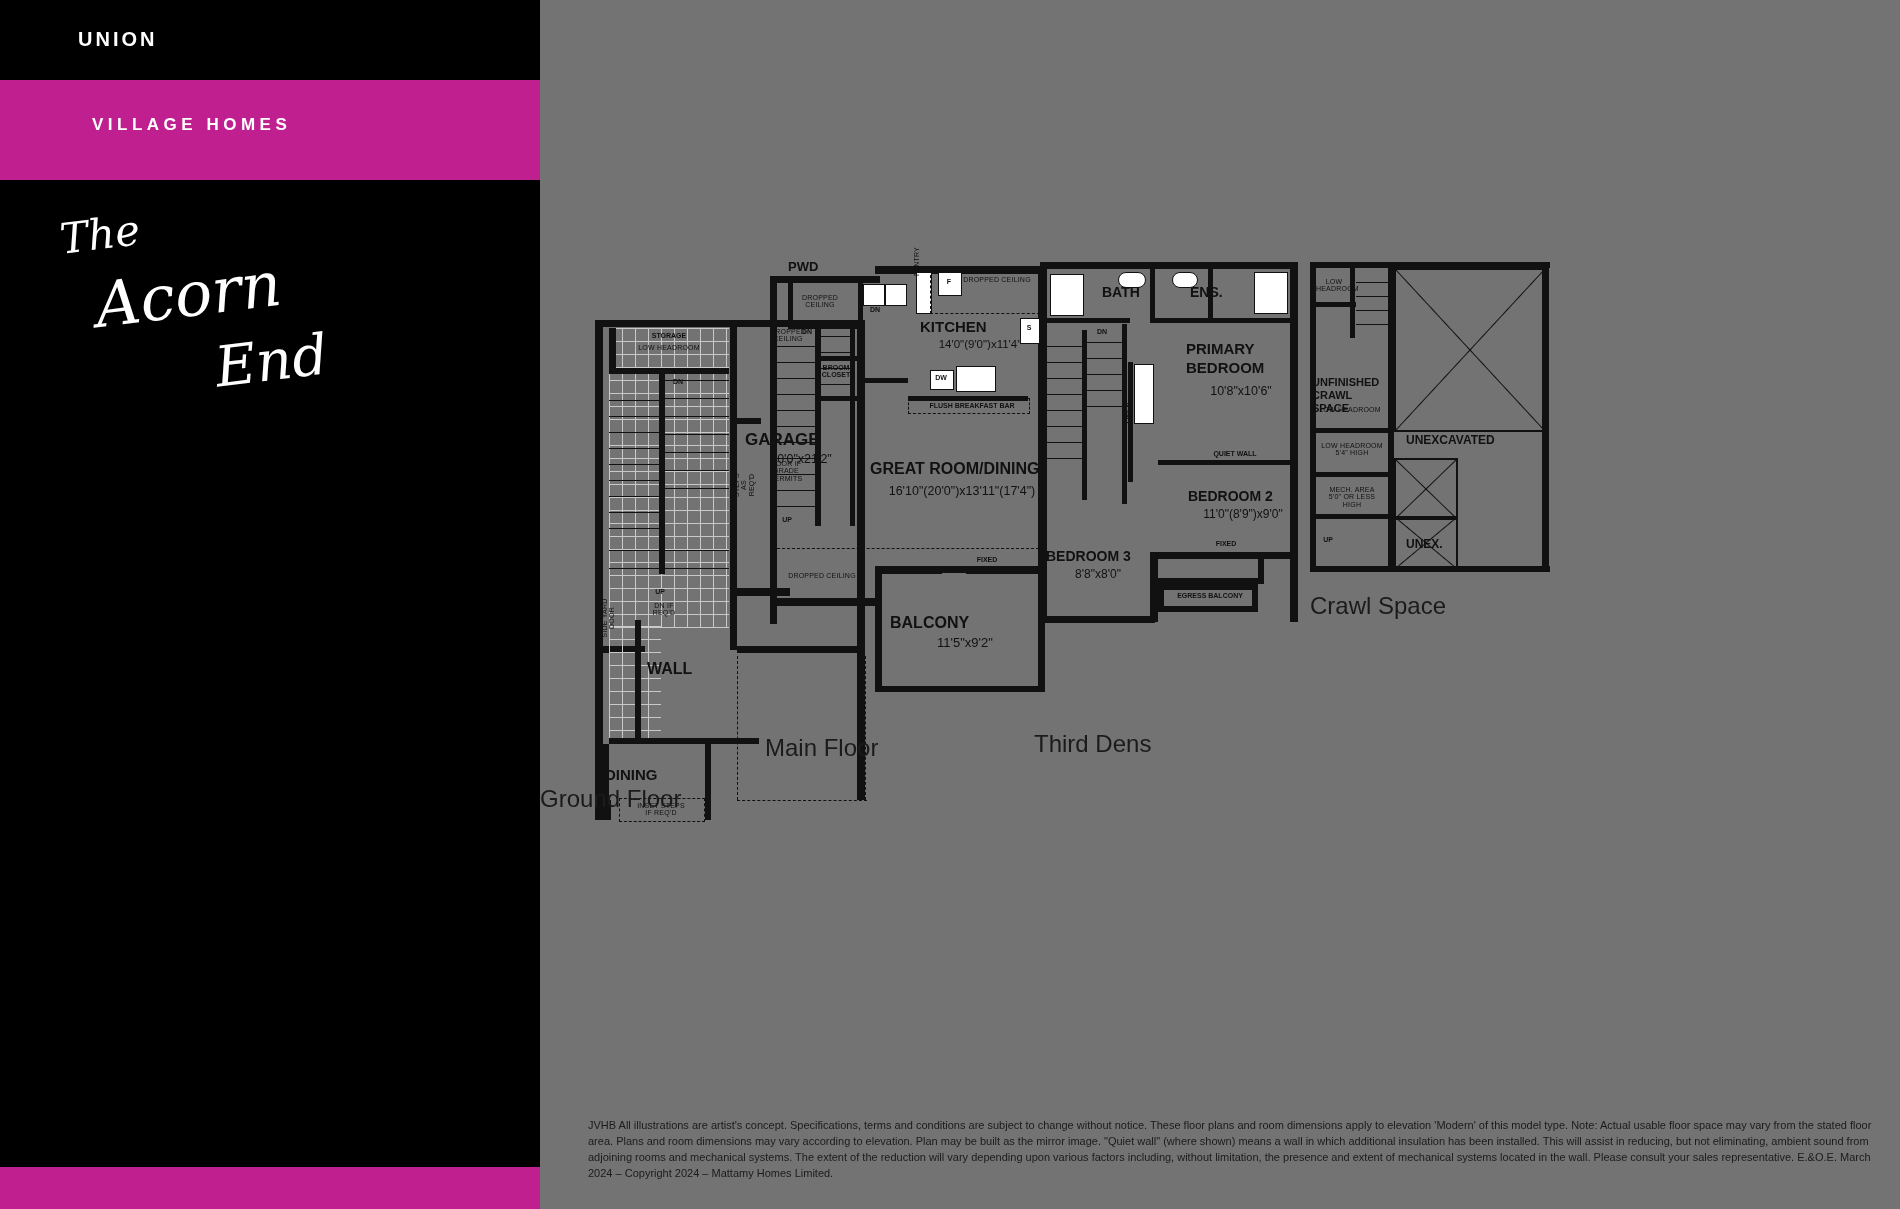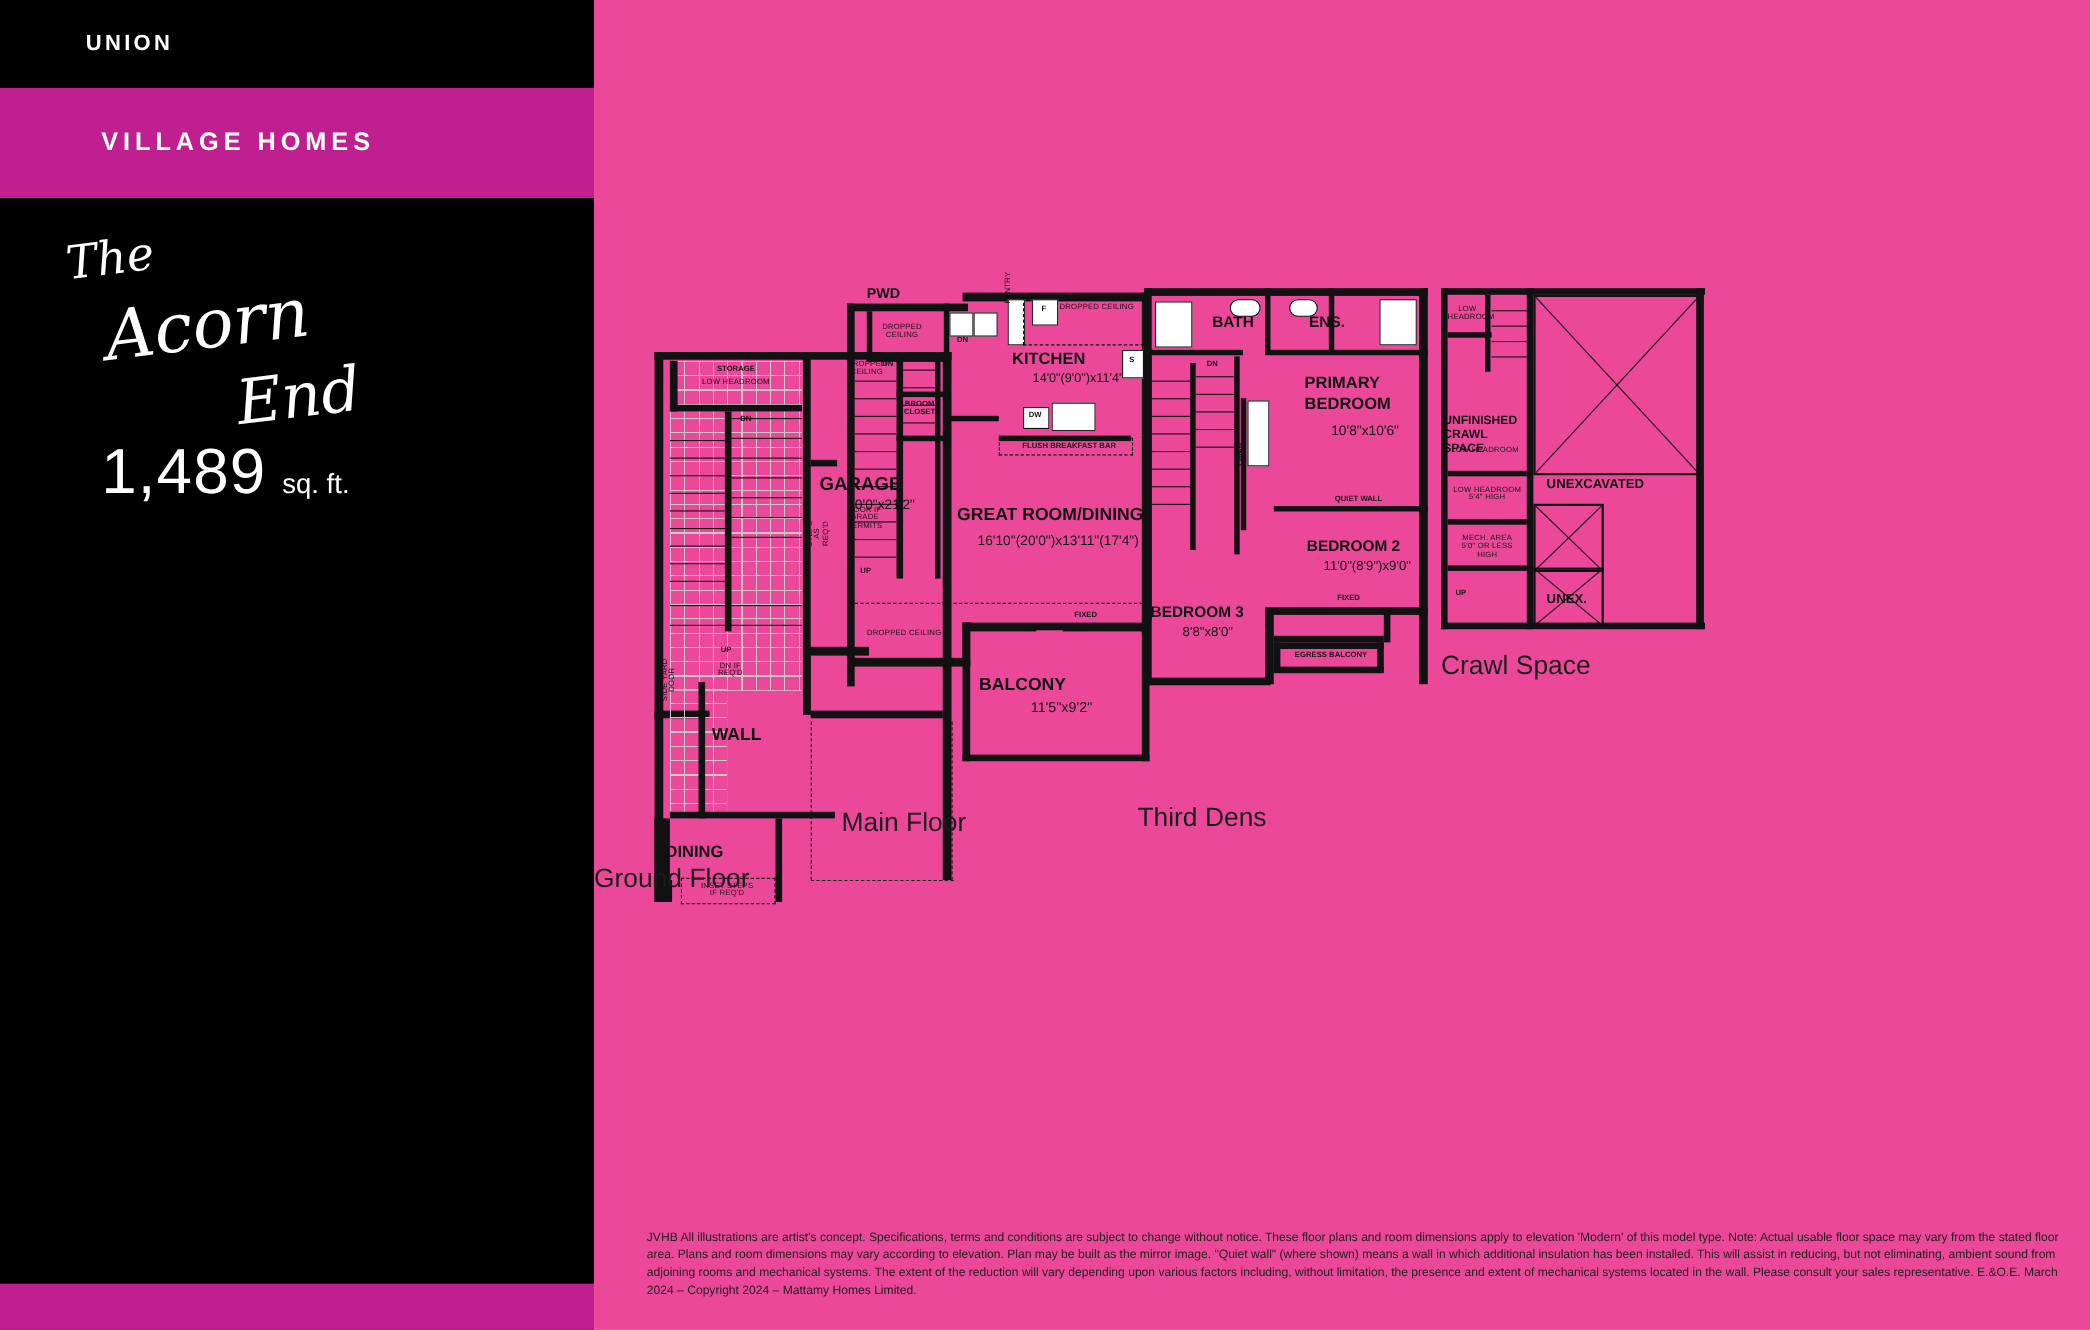--- a/index.html
+++ b/index.html
@@ -1,24 +1,24 @@
 <!DOCTYPE html>
 <html><head>
 <meta charset="utf-8">
 <style>
   html,body{margin:0;padding:0;background:#ffffff;}
   body{width:1900px;height:1209px;font-family:"Liberation Sans",sans-serif;overflow:hidden;position:relative;}
-  .page{position:absolute;inset:0;background:#ec4899;}
+  .page{position:absolute;inset:0;background:#737373;}
 
   
   .sidebar{position:absolute;left:0;top:0;width:540px;height:1209px;background:#000;}
   .sb-union{position:absolute;left:0;top:0;width:540px;height:80px;background:#000;}
   .sb-union span{position:absolute;left:78px;top:28px;color:#fff;font-size:20px;font-weight:bold;letter-spacing:3px;}
   .sb-band{position:absolute;left:0;top:80px;width:540px;height:100px;background:#c0208f;}
-  .sb-band span{position:absolute;left:92px;top:35px;color:#fff;font-size:23px;font-weight:bold;letter-spacing:4.5px;}
+  .sb-band span{position:absolute;left:92px;top:35px;color:#fff;font-size:17px;font-weight:bold;letter-spacing:4.5px;}
   .sb-bottomband{position:absolute;left:0;bottom:0;width:540px;height:42px;background:#c0208f;}
 
   .script{position:absolute;left:0;top:210px;width:540px;height:190px;color:#fff;}
   .script .l1{position:absolute;left:60px;top:0px;font-family:"DejaVu Serif",serif;font-style:italic;font-size:42px;transform:rotate(-7deg);}
   .script .l2{position:absolute;left:95px;top:48px;font-family:"DejaVu Serif",serif;font-style:italic;font-size:62px;transform:rotate(-7deg);}
   .script .l3{position:absolute;left:215px;top:118px;font-family:"DejaVu Serif",serif;font-style:italic;font-size:56px;transform:rotate(-7deg);}
 
   .sqft{position:absolute;left:92px;top:395px;color:#fff;}
   .sqft .num{font-size:58px;font-weight:300;letter-spacing:1px;}
   .sqft .unit{font-size:25px;font-weight:300;margin-left:10px;}
@@ -63,24 +63,20 @@
     <div class="sb-band">
       <span>VILLAGE HOMES</span>
     </div>
 
     <div class="script">
       <div class="l1">The</div>
       <div class="l2">Acorn</div>
       <div class="l3">End</div>
     </div>
 
-    <div class="sqft">
-      <span class="num">1,489</span>
-      <span class="unit">sq. ft.</span>
-    </div>
 
     <div class="sb-bottomband"></div>
   </div>
 
 
   <div class="plans">
 
     <div class="plan" style="left:55px;top:320px;width:330px;height:540px;">
 
       <div class="w" style="left:0;top:0;width:8px;height:430px;"></div>

